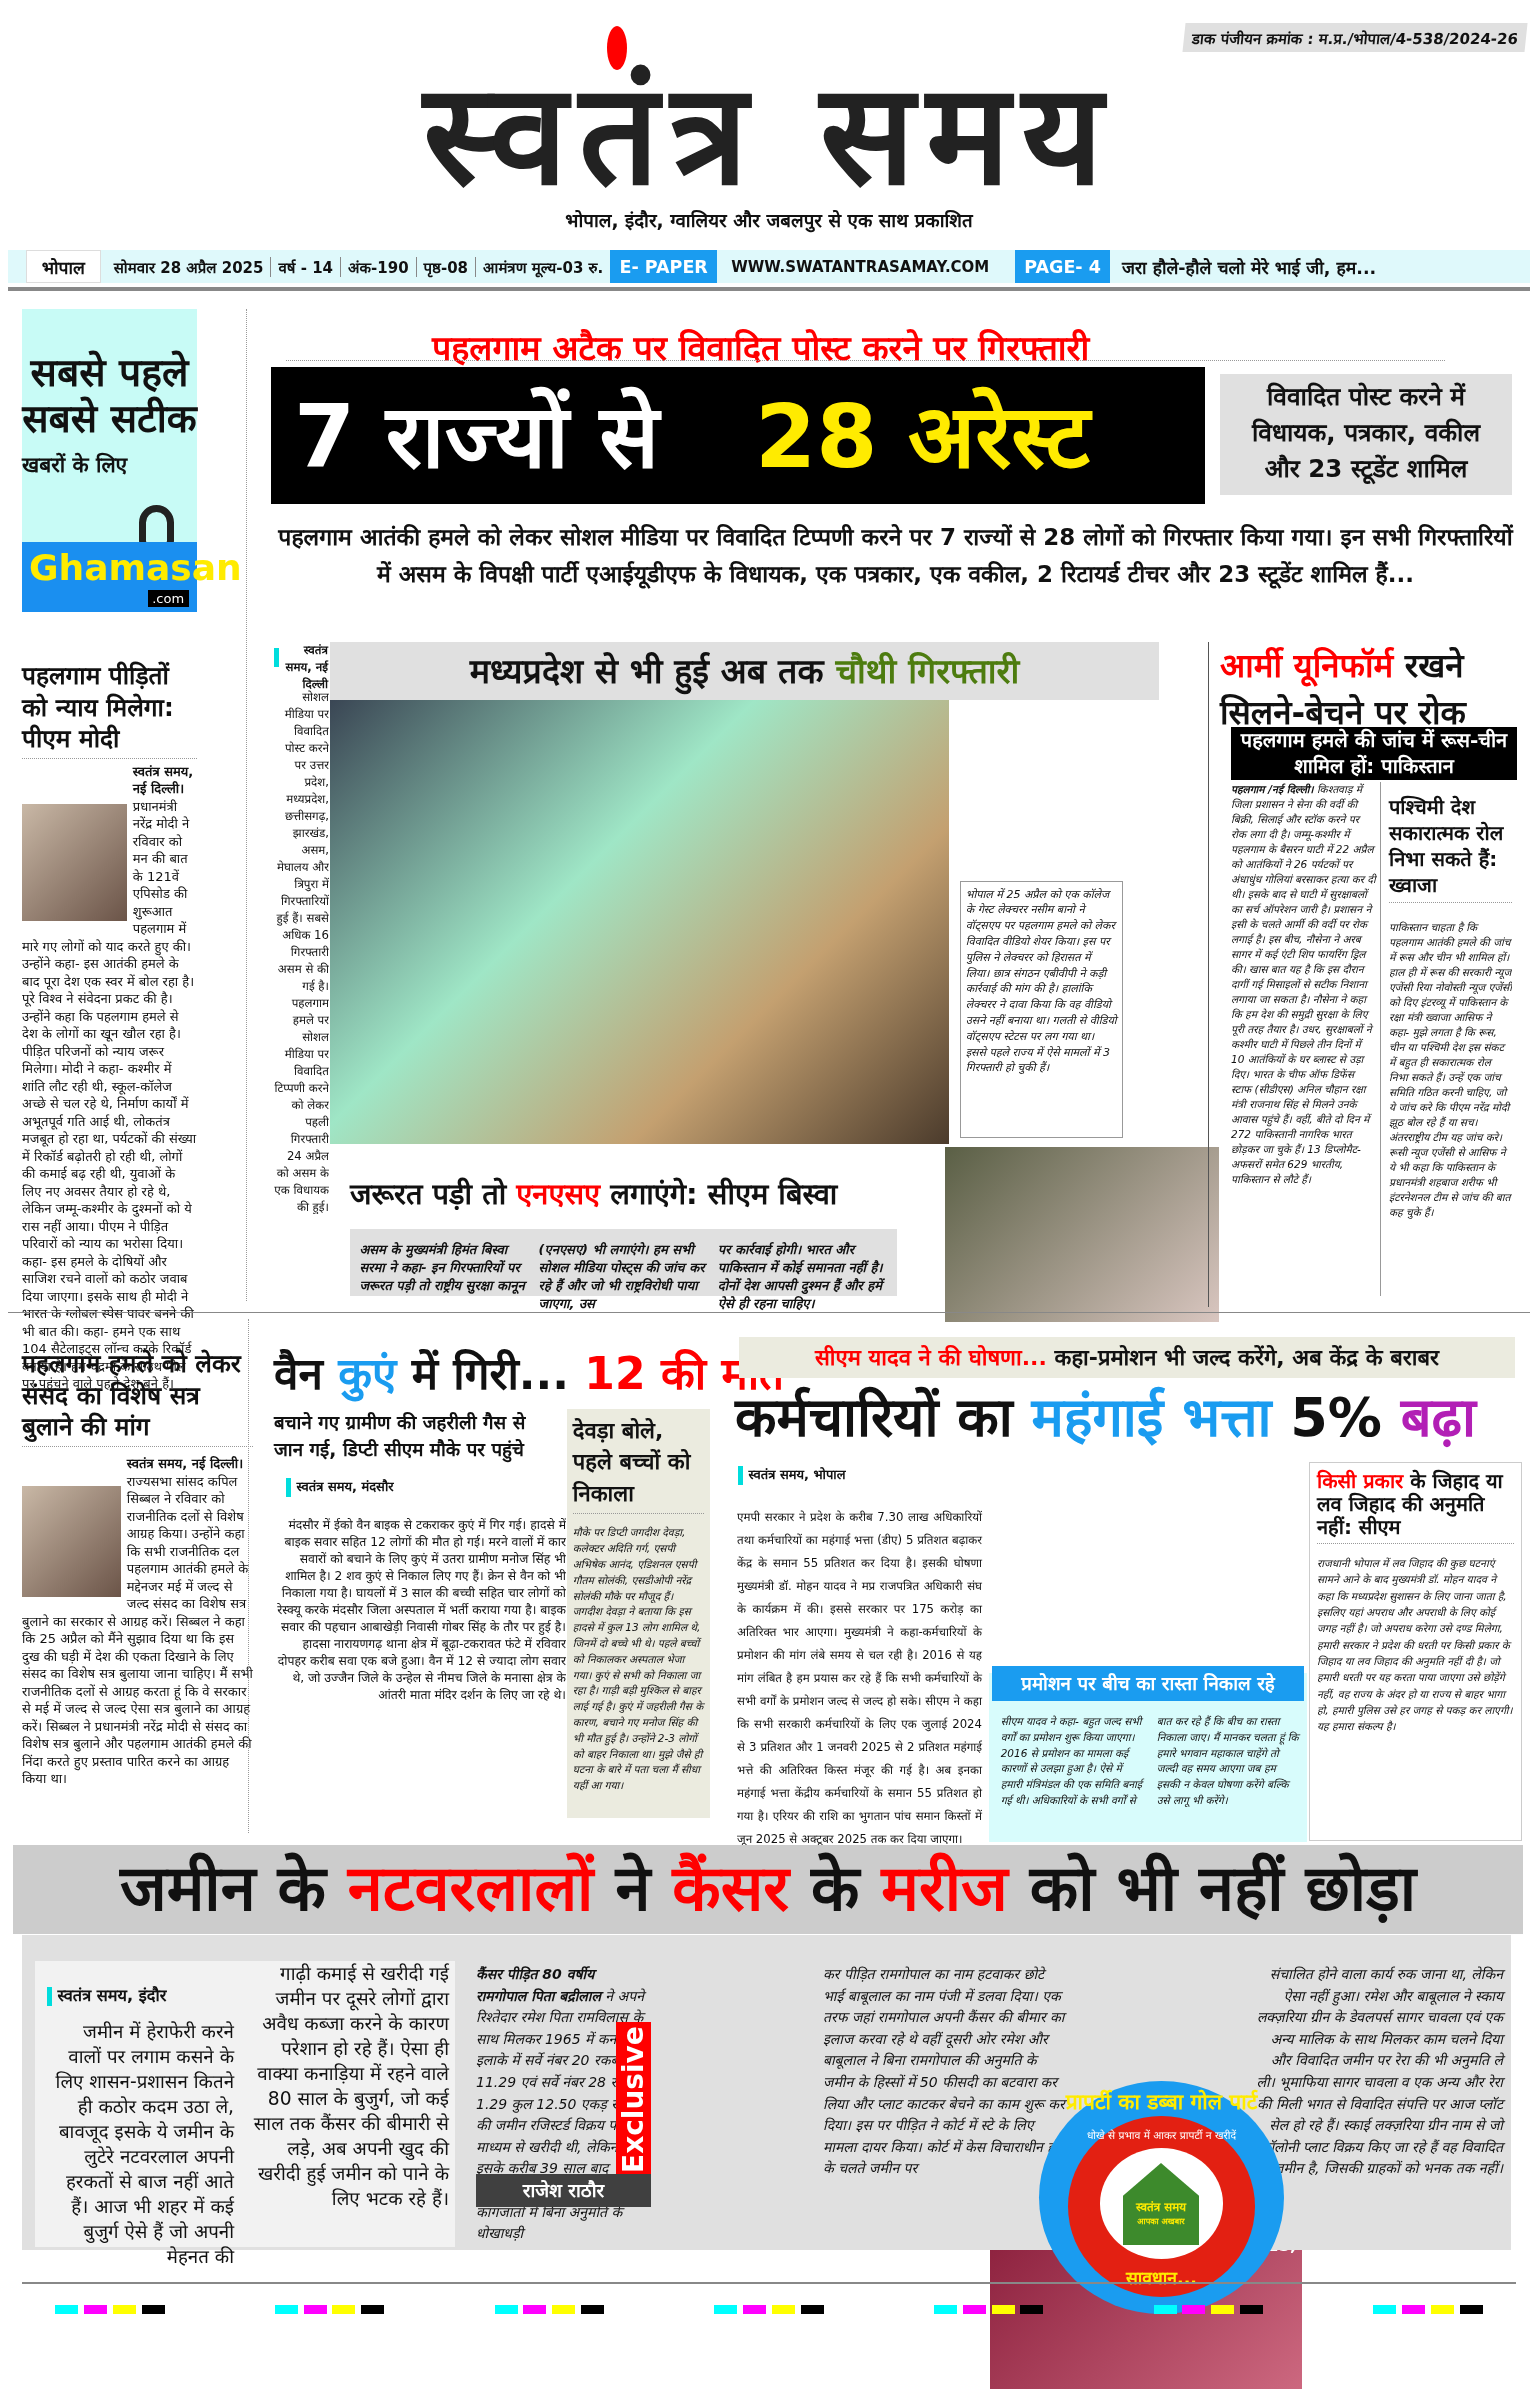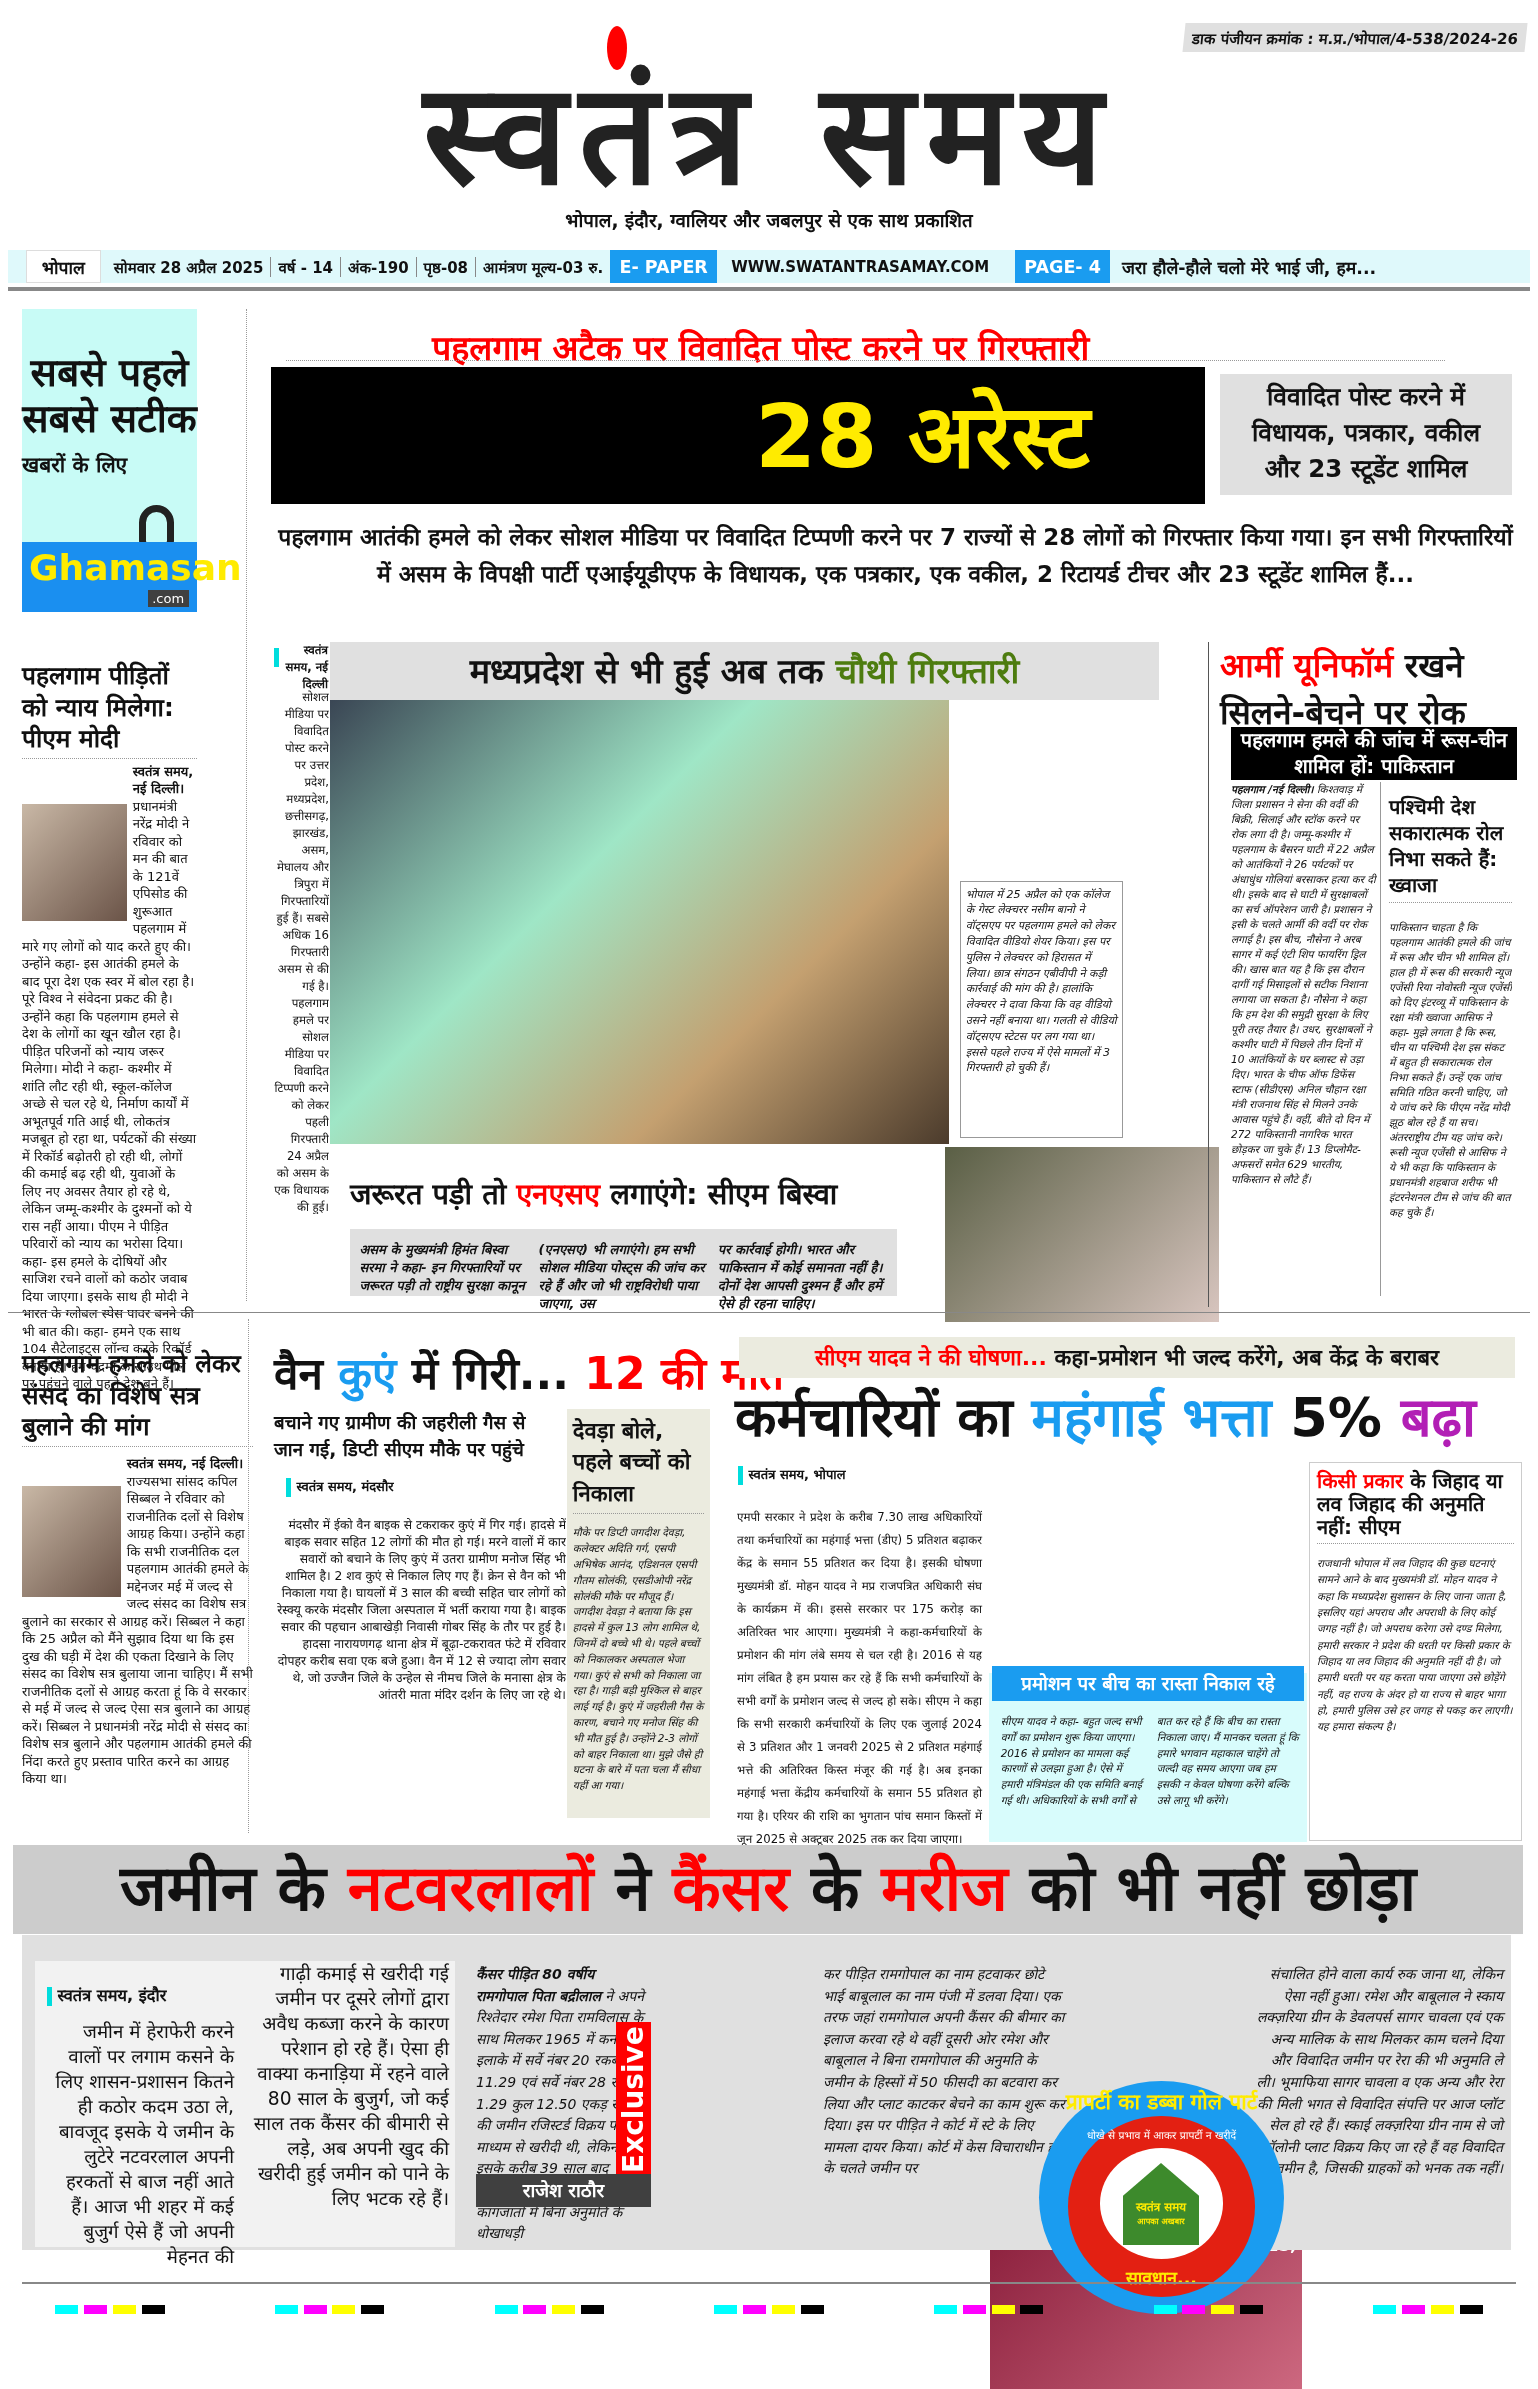--- a/index.html
+++ b/index.html
@@ -17,21 +17,21 @@
 .infobar .site{padding:0 14px}
 .infobar .tease{padding:0 11.7px;font-size:17.5px}
 .rule{left:8.2px;right:8.2px;top:287px;height:3.5px;background:#888}
 .ad{left:22px;top:309px;width:175px;height:303px;background:#c8fbf6}
 .ad .l1{font-size:39px;font-weight:bold;text-align:center;margin-top:41px;line-height:46px}
 .ad .l2{font-size:21px;font-weight:bold;text-align:left;margin-top:8.2px}
 .ad .url{position:absolute;left:15px;top:236px;font-size:13px}
 .ad .mouse{position:absolute;left:117px;top:196px;width:53px;width:35px;height:53px;border-radius:23px;border:7px solid #222}
 .ad .bottom{position:absolute;left:0;right:0;bottom:0;height:70px;background:#1a8ff0}
 .ad .brand{position:absolute;left:7px;top:4.7px;font-size:36px;font-weight:bold;color:#ffeb00}
-.ad .com{position:absolute;right:8.2px;bottom:4.7px;background:#404040;color:#fff;font-size:13px;padding:1.2px 4.7px}
+.ad .com{position:absolute;right:8.2px;bottom:4.7px;background:#000000;color:#fff;font-size:13px;padding:1.2px 4.7px}
 .vline{width:1.2px;border-left:1.2px dotted #999}
 .kicker{left:432px;top:324px;font-size:34px;font-weight:bold;color:#f00}
 .kicker-rule{left:286px;right:93px;top:360px;border-top:1.2px dotted #999}
 .bigbar{left:271px;top:367px;width:934px;height:137px;background:#000}
 .bigbar .w{position:absolute;left:23px;top:5.8px;font-size:88px;font-weight:bold;color:#fff}
 .bigbar .y{position:absolute;left:484px;top:5.8px;font-size:88px;font-weight:bold;color:#ffeb00}
 .sidebox{left:1220px;top:374px;width:292px;height:121px;background:#e0e0e0;text-align:center;font-size:24.5px;font-weight:bold;line-height:36px;padding-top:4.7px}
 .lede{left:274px;top:519px;width:1243px;font-size:23px;font-weight:bold;line-height:37px;text-align:center}
 .lcol{left:22px;width:175px}
 .h-side{font-size:24.5px;font-weight:bold;line-height:31.5px}
@@ -89,20 +89,21 @@
   <div class="bottom">
     <div class="brand">Ghamasan</div>
     <div class="com">.com</div>
   </div>
 </div>
 <div class="abs vline" style="left:246px;top:309px;height:992px"></div>
 
 <div class="abs kicker">पहलगाम अटैक पर विवादित पोस्ट करने पर गिरफ्तारी</div>
 <div class="abs kicker-rule"></div>
 <div class="abs bigbar">
+  <span class="w">7 राज्यों से</span>
   <span class="y">28 अरेस्ट</span>
 </div>
 <div class="abs sidebox">
   <div>विवादित पोस्ट करने में</div>
   <div>विधायक, पत्रकार, वकील</div>
   <div>और 23 स्टूडेंट शामिल</div>
 </div>
 <div class="abs lede">पहलगाम आतंकी हमले को लेकर सोशल मीडिया पर विवादित टिप्पणी करने पर 7 राज्यों से 28 लोगों को गिरफ्तार किया गया। इन सभी गिरफ्तारियों में असम के विपक्षी पार्टी एआईयूडीएफ के विधायक, एक पत्रकार, एक वकील, 2 रिटायर्ड टीचर और 23 स्टूडेंट शामिल हैं...</div>
 
 <div class="abs lcol" style="top:660px">

